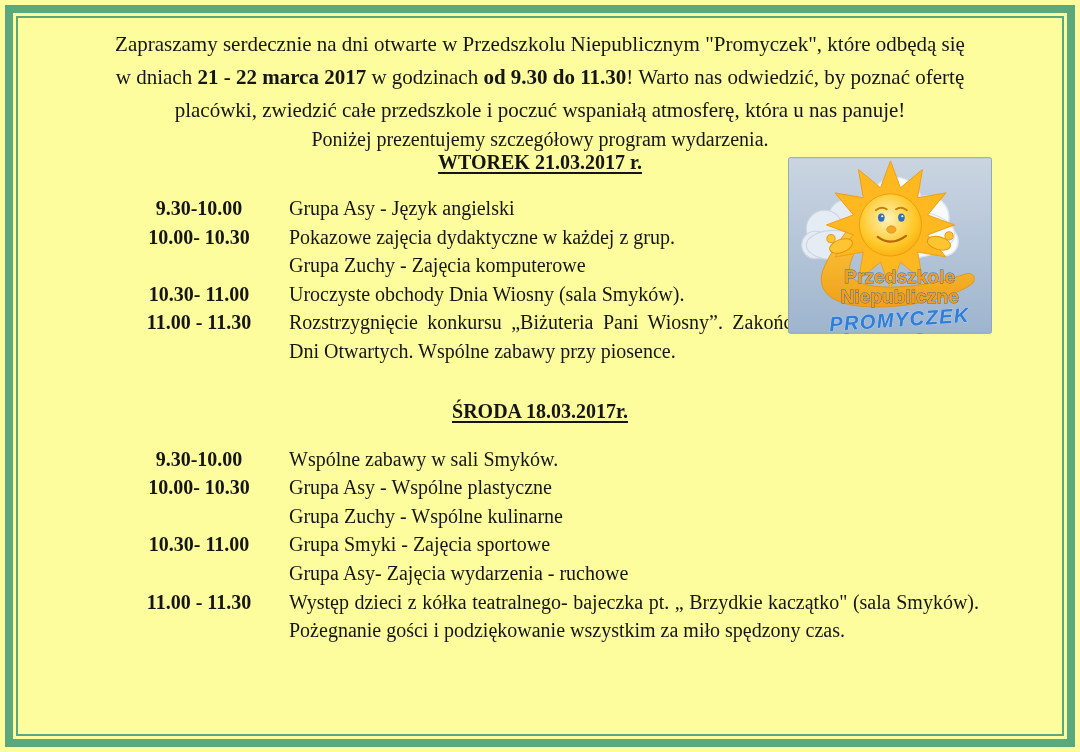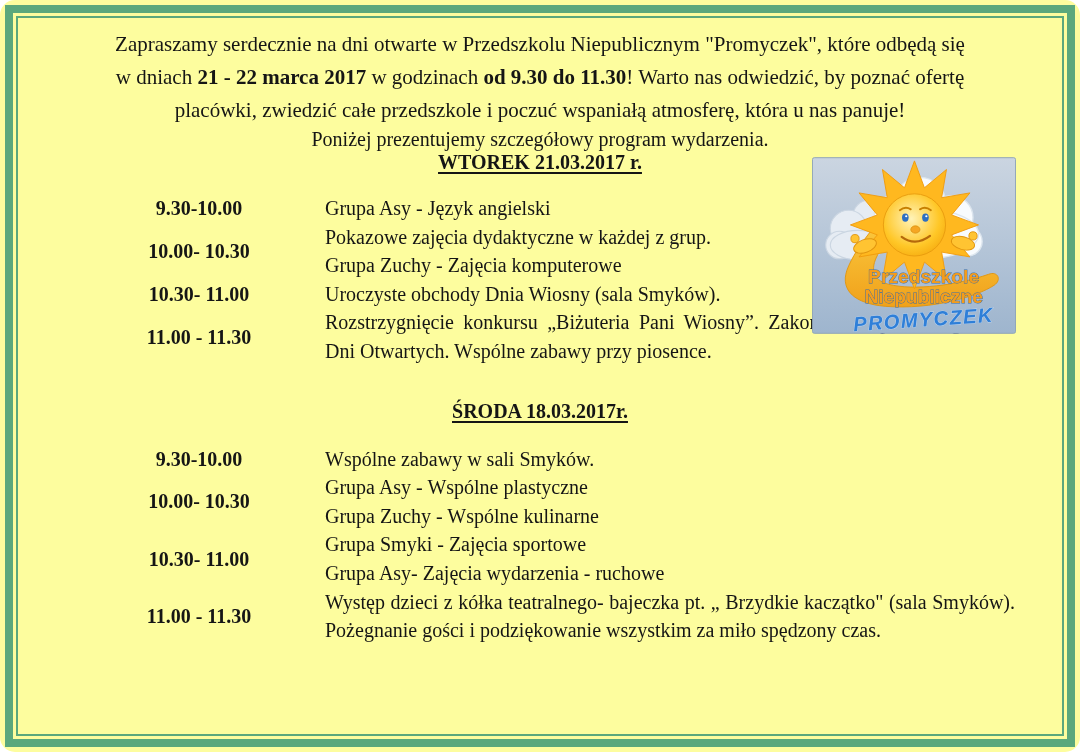--- a/index.html
+++ b/index.html
@@ -8,21 +8,20 @@
     --ink:#151515;
   }
   html,body{margin:0;padding:0;}
   .page{
     position:relative;
     width:1080px;height:752px;
     background:var(--paper);
     color:var(--ink);
     font-family:"Liberation Serif", serif;
     overflow:hidden;
-    border-radius:15px;
   }
   .frame{position:absolute;inset:5px;border:8px solid var(--green);}
   .frame-inner{position:absolute;inset:3px;border:2px solid var(--green);}
   .content{position:absolute;inset:19px;}
   .intro{
     margin:9px 24px 0;
     text-align:center;
     font-size:21px;
     line-height:33px;
   }
@@ -37,33 +36,33 @@
     text-align:center;
     font-size:20px;
     font-weight:bold;
     text-decoration:underline;
     text-decoration-thickness:2px;
     text-underline-offset:3px;
   }
   .day-section + .day-section .day-heading{margin-top:34px;}
   .day-rows{margin-top:20px;font-size:20px;line-height:28.6px;}
   .day-section + .day-section .day-rows{margin-top:22px;}
-  .sched-row{display:flex;align-items:center;gap:36px;}
+  .sched-row{display:flex;align-items:flex-start;}
   .time-cell{
     flex:0 0 140px;
     margin-left:110px;
     text-align:center;
     font-weight:bold;
     white-space:nowrap;
   }
   .activity-lines{width:690px;margin-left:20px;}
   .activity-line{text-align:justify;}
   .logo{
     position:absolute;
-    left:812px;top:149px;
+    left:788px;top:149px;
     width:204px;height:193px;
   }
   .logo svg{display:block;width:100%;height:100%;}
 </style>
 </head>
 <body>
 
 <div class="page" style="--paper: #FDFD9E; --green: #5BA87C; --ink: #151515;">
   <div class="frame">
     <div class="frame-inner"></div>

